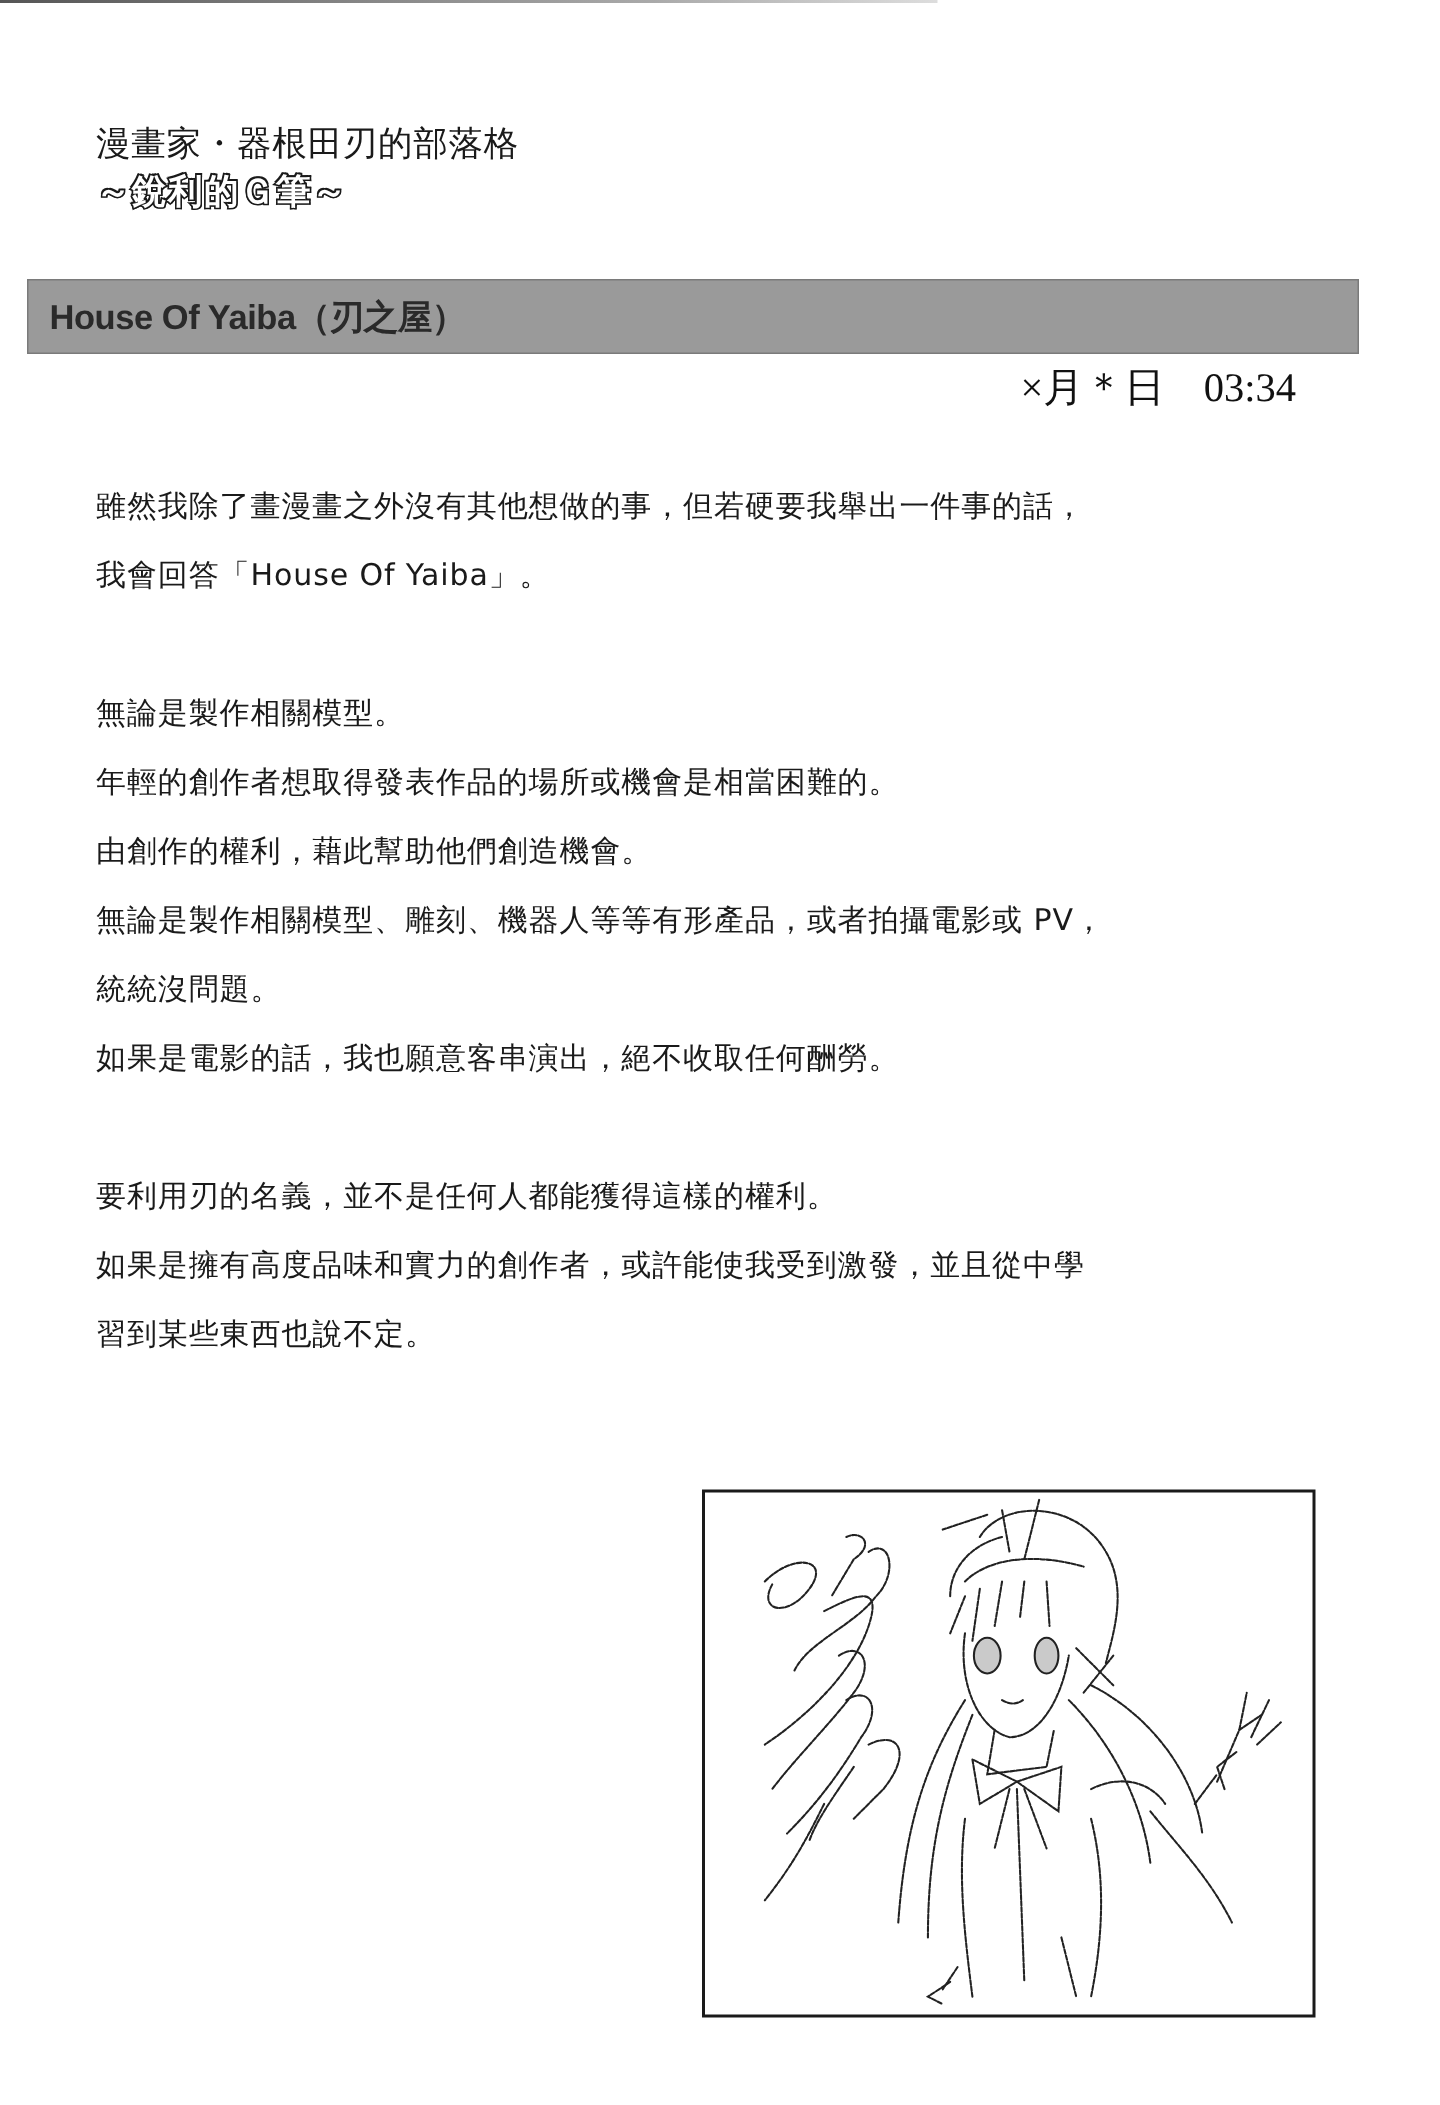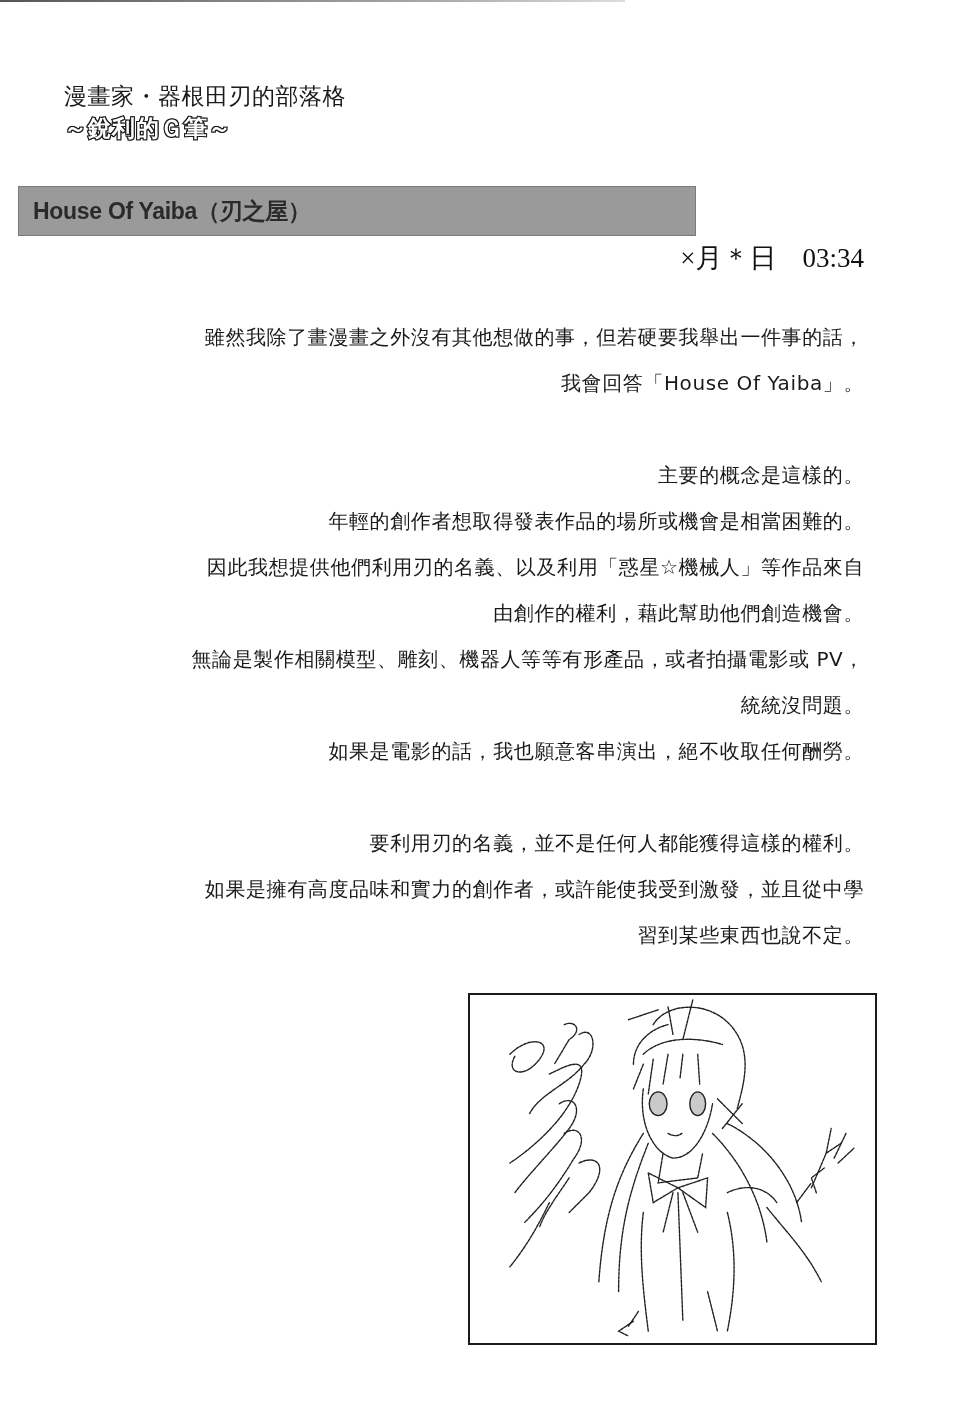--- a/index.html
+++ b/index.html
@@ -44,21 +44,21 @@
     -webkit-text-stroke: 2px #1a1a1a;
     paint-order: stroke fill;
     text-shadow:
       1px 1px 0 #1a1a1a, -1px -1px 0 #1a1a1a,
       1px -1px 0 #1a1a1a, -1px 1px 0 #1a1a1a;
   }
   .post-title-bar {
     position: absolute;
     left: 18px;
     top: 186px;
-    width: 678px;
+    width: 888px;
     height: 50px;
     background: #9a9a9a;
     border: 1px solid #7a7a7a;
     box-sizing: border-box;
     display: flex;
     align-items: center;
     padding-left: 14px;
   }
   .post-title {
     font-family: "Liberation Sans", sans-serif;
@@ -79,21 +79,20 @@
     white-space: nowrap;
   }
   .post-date .time {
     margin-left: 26px;
   }
   .post-body {
     position: absolute;
     left: 64px;
     top: 314px;
     width: 800px;
-    text-align: right;
   }
   .para {
     margin: 0 0 46px 0;
   }
   .line {
     font-size: 20px;
     line-height: 46px;
     height: 46px;
     white-space: nowrap;
     color: #1a1a1a;
@@ -133,23 +132,22 @@
 <div class="post-date">
   <span>×月＊日</span><span class="time">03:34</span>
 </div>
 
 <article class="post-body">
   <div class="para">
     <div class="line">雖然我除了畫漫畫之外沒有其他想做的事，但若硬要我舉出一件事的話，</div>
     <div class="line">我會回答「House Of Yaiba」。</div>
   </div>
   <div class="para">
-    <div class="line">主要的概念是這樣的。</div>
+    <div class="line">無論是製作相關模型。</div>
     <div class="line">年輕的創作者想取得發表作品的場所或機會是相當困難的。</div>
-    <div class="line">因此我想提供他們利用刃的名義、以及利用「惑星☆機械人」等作品來自</div>
     <div class="line">由創作的權利，藉此幫助他們創造機會。</div>
     <div class="line">無論是製作相關模型、雕刻、機器人等等有形產品，或者拍攝電影或 PV，</div>
     <div class="line">統統沒問題。</div>
     <div class="line">如果是電影的話，我也願意客串演出，絕不收取任何酬勞。</div>
   </div>
   <div class="para">
     <div class="line">要利用刃的名義，並不是任何人都能獲得這樣的權利。</div>
     <div class="line">如果是擁有高度品味和實力的創作者，或許能使我受到激發，並且從中學</div>
     <div class="line">習到某些東西也說不定。</div>
   </div>

